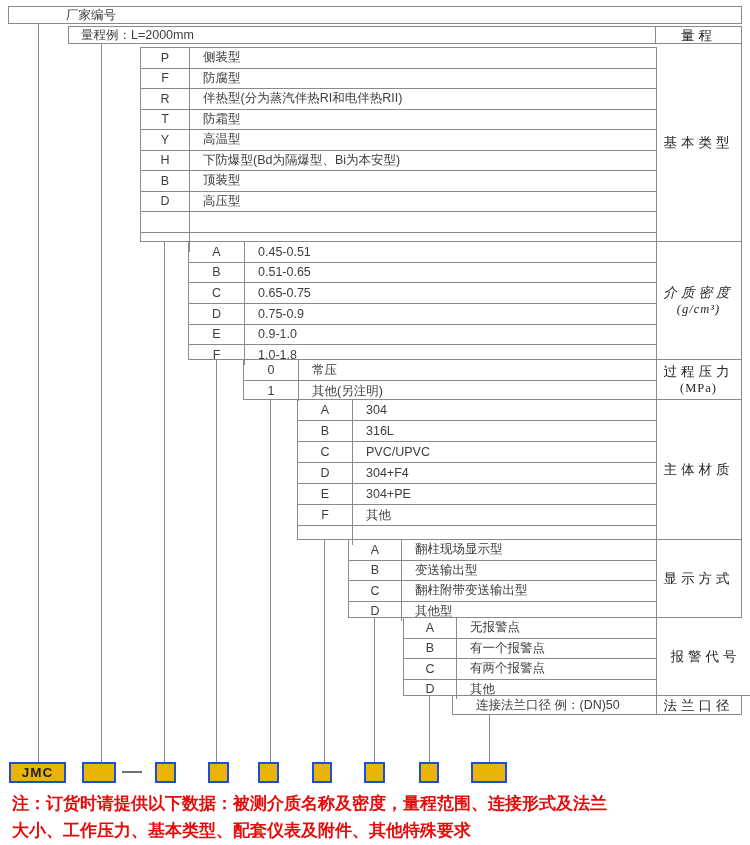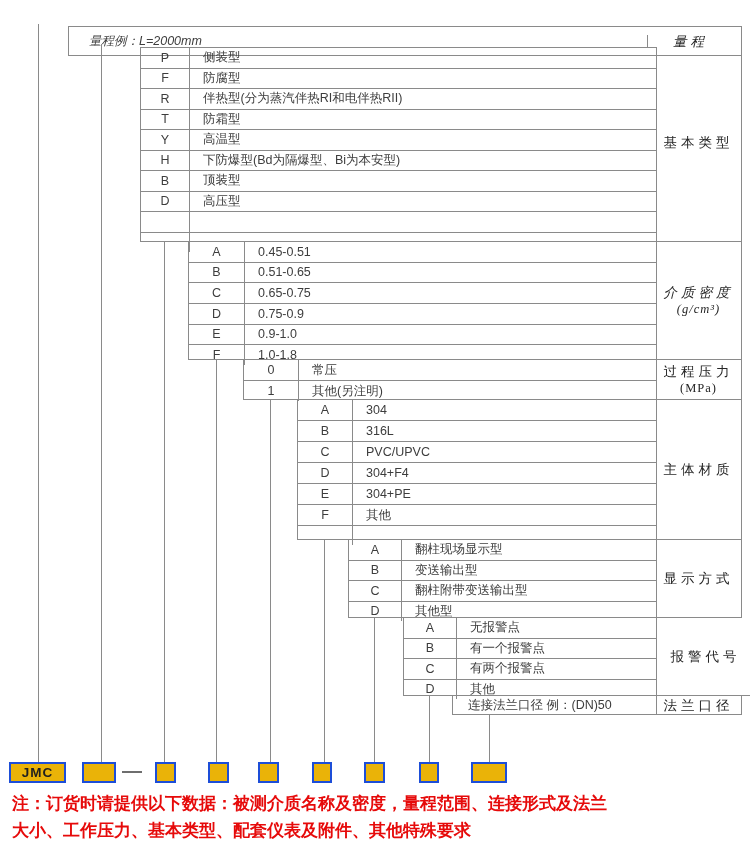--- a/index.html
+++ b/index.html
@@ -29,29 +29,32 @@
   }
   .sidelabel .sub{letter-spacing:1px;font-size:12.5px;}
   
   .vline{width:1px;background:#8a8a8a;}
   
   .cbox{border:2px solid #1d4ed8;background:#eab308;display:flex;align-items:center;justify-content:center;}
   .cbox.model{font-size:13.5px;font-weight:700;color:#1f1f1f;letter-spacing:1px;}
   .dash{height:2px;background:#6e6e6e;}
   
   .note{font-size:17px;font-weight:700;color:#e60a0a;line-height:26.5px;white-space:nowrap;}
-  .flangecell{display:flex;align-items:center;padding-left:15px;font-size:12.5px;white-space:nowrap;}
+  .flangecell{display:flex;align-items:center;padding-left:23px;font-size:12.5px;white-space:nowrap;}
 </style>
 </head>
 <body>
 
 <div class="canvas">
 
-
-  <div class="abs toprow" style="left:68px;top:26px;width:674px;height:30px;padding:8px;font-style:italic;">
+  <div class="abs toprow" style="left:8px;top:6px;width:734px;height:18px;">
+    <span class="txt" style="padding-left:57px;">厂家编号</span>
+  </div>
+
+  <div class="abs toprow" style="left:68px;top:26px;width:674px;height:18px;padding:0;">
     <span class="rangecell" style="padding-left:12px;">量程例：L=2000mm</span>
     <span class="rlabelcell">
       <span class="sidelabel" style="border:none;">量程</span>
     </span>
   </div>
 
   <div class="abs tbl topb" style="left:140px;top:47px;width:517px;height:195px;">
     <div class="row" style="height:19.5px;">
         <span class="cell-code" style="width:48px;">P</span>
         <span class="cell-desc">侧装型</span>

